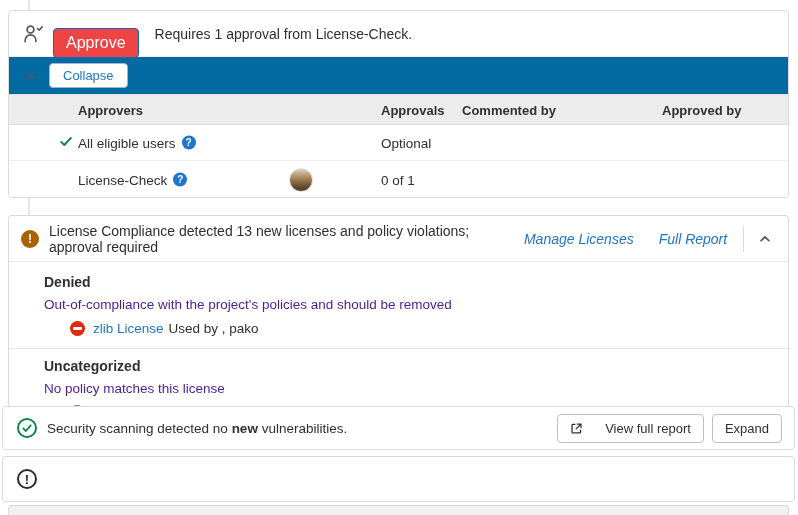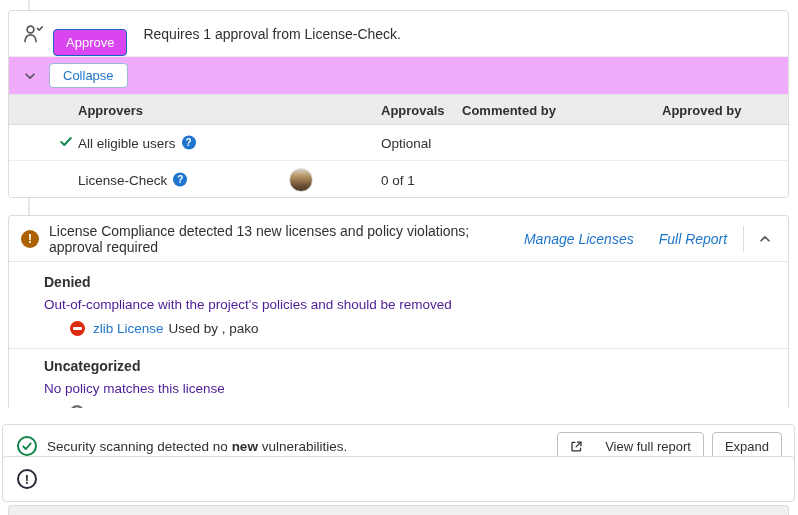--- a/index.html
+++ b/index.html
@@ -20,30 +20,30 @@
   .approval-box {
     position: absolute; left: 8px; top: 10px; width: 781px; height: 188px;
     border: 1px solid #dbdbdb; border-radius: 4px; background: #fff; overflow: hidden;
   }
   .approve-row {
     height: 46px; display: flex; align-items: center; padding: 0 12px;
     border-bottom: 1px solid #ededed;
   }
   .user-check-icon { width: 24px; height: 24px; flex: 0 0 auto; margin-right: 8px; }
   .btn-primary {
-    background: #d946ef; color: #fff; border: 1px solid #1068bf; border-radius: 4px;
-    font-size: 13px; font-weight: 500; padding: 5px 12px; cursor: pointer;
+    background: #ef4444; color: #fff; border: 1px solid #1068bf; border-radius: 4px;
+    font-size: 16px; font-weight: 500; padding: 5px 12px; cursor: pointer;
     font-family: "Liberation Sans", sans-serif;
     margin-top: 18px;
   }
   .requires-text { font-weight: 400; margin-left: 16px; font-size: 14px; }
 
   .collapse-row {
     height: 38px; display: flex; align-items: center; padding: 0 12px;
-    background: #f0abfc; border-bottom: 1px solid #e3e3e3;
+    background: #0369a1; border-bottom: 1px solid #e3e3e3;
   }
   .chevron-btn { background: none; border: none; padding: 2px; cursor: pointer; display: flex; align-items: center; }
   .btn-collapse {
     margin-left: 10px; background: #fff; color: #1f75cb; border: 1px solid #9db8d4;
     border-radius: 4px; font-size: 13px; padding: 4px 13px; cursor: pointer;
     font-family: "Liberation Sans", sans-serif;
   }
 
   .tbl-header { position: relative; height: 30px; background: #ececec; border-bottom: 1px solid #dcdcdc; font-size: 13px; font-weight: 700; }
   .tbl-row { position: relative; height: 36px; background: #fff; border-bottom: 1px solid #ededed; font-size: 13.5px; }
@@ -94,21 +94,21 @@
   }
   .info-icon {
     width: 14px; height: 14px; border-radius: 50%; background: #737278; color: #fff;
     font-size: 10px; font-weight: 700; display: inline-flex; align-items: center; justify-content: center; line-height: 1;
   }
   .used-inline { color: #303030; margin-left: 5px; }
   .section-split { border-top: 1px solid #e8e8e8; margin: 9px -15px 9px -35px; }
 
   
   .security-box {
-    position: absolute; left: 2px; top: 424px; width: 793px; height: 44px;
+    position: absolute; left: 2px; top: 406px; width: 793px; height: 44px;
     border: 1px solid #dbdbdb; border-radius: 4px; background: #fff;
     display: flex; align-items: center; padding: 0 12px 0 14px;
   }
   .ok-icon {
     width: 20px; height: 20px; border-radius: 50%; border: 2px solid #108548;
     display: flex; align-items: center; justify-content: center; flex: 0 0 auto;
   }
   .security-text { margin-left: 10px; flex: 1 1 auto; font-size: 13.5px; }
   .security-text b { font-weight: 700; }
   .btn-default {

